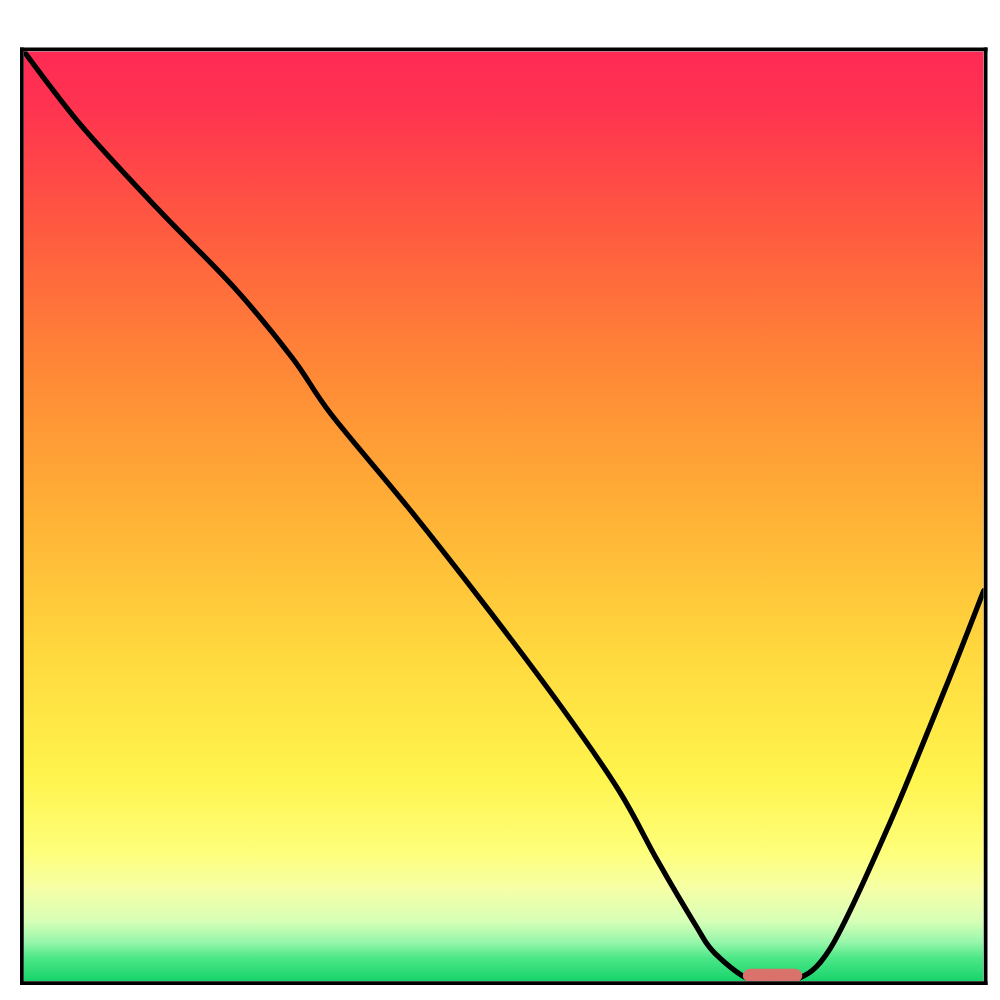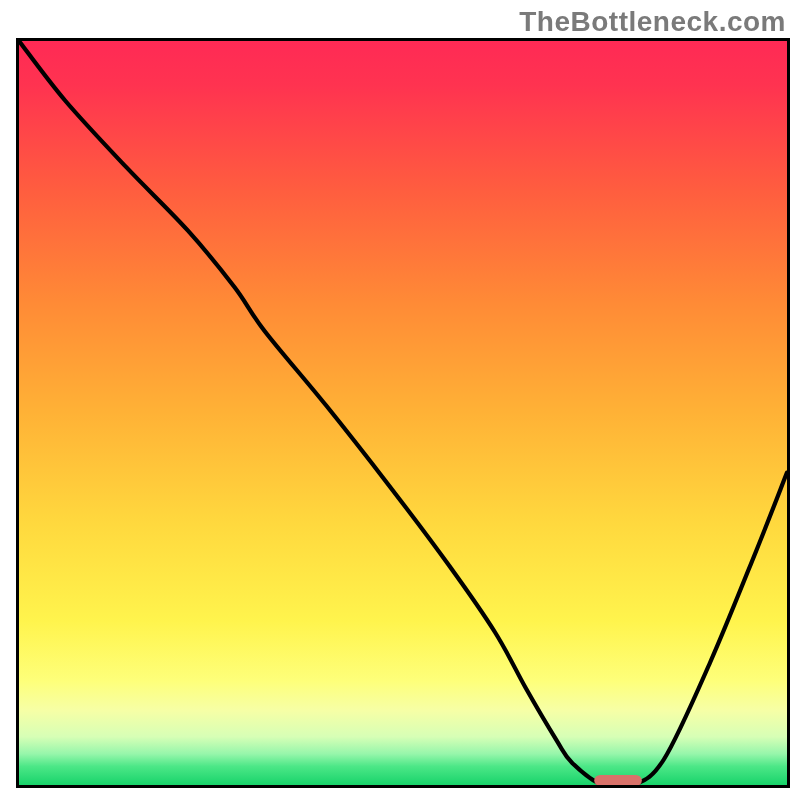--- a/index.html
+++ b/index.html
@@ -84,21 +84,20 @@
   }
   .marker {
     fill: #d9726a;
     stroke: none;
   }
 </style>
 </head>
 <body>
 
 <div class="stage">
-  <div class="watermark">TheBottleneck.com</div>
 
   <div class="rule-top"></div>
   <div class="rule-bottom"></div>
   <div class="rule-left"></div>
   <div class="rule-right"></div>
 
   <div class="plot">
     <svg viewBox="0 0 100 100" preserveAspectRatio="none">
       <defs>
         <linearGradient id="bg-grad" x1="0" y1="0" x2="0" y2="1">

